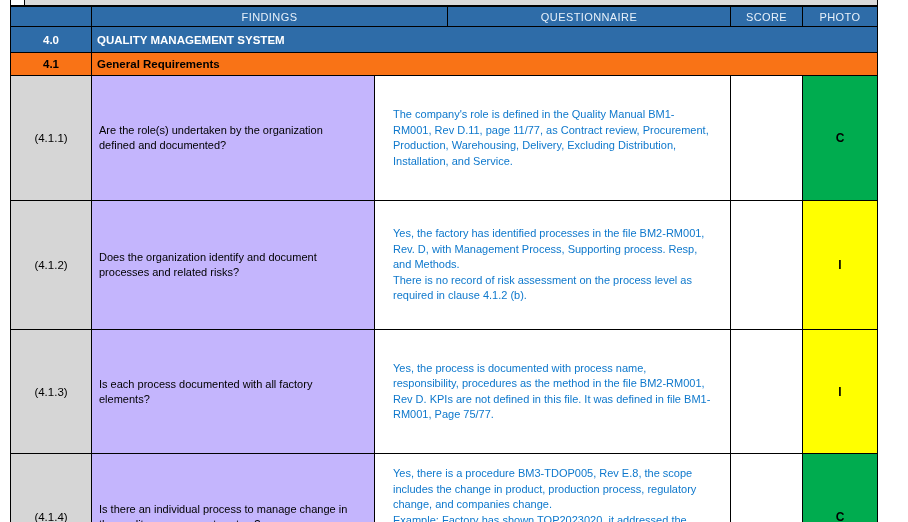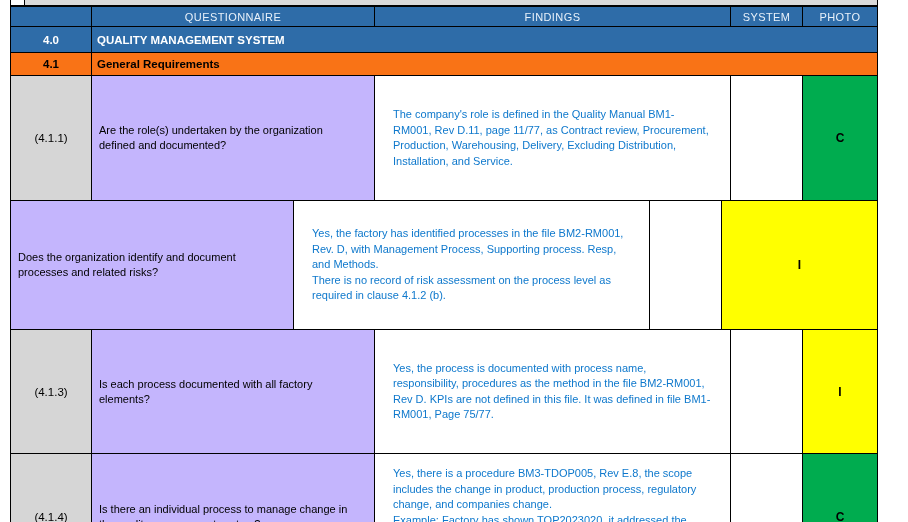--- a/index.html
+++ b/index.html
@@ -83,23 +83,23 @@
 
 <div class="page">
   <div class="tbl">
 
     <div class="strip">
       <div class="white-notch"></div>
     </div>
 
     <div class="row hdr">
       <div class="cell c-id"></div>
+      <div class="cell c-f">FINDINGS</div>
       <div class="cell c-q">QUESTIONNAIRE</div>
-      <div class="cell c-f">FINDINGS</div>
-      <div class="cell c-p">SYSTEM</div>
+      <div class="cell c-p">SCORE</div>
       <div class="cell c-s">PHOTO</div>
     </div>
 
     <div class="row sec-main">
       <div class="cell c-id sec-num">4.0</div>
       <div class="cell sec-title">QUALITY MANAGEMENT SYSTEM</div>
     </div>
 
     <div class="row sec-sub">
       <div class="cell c-id sec-num">4.1</div>
@@ -112,20 +112,21 @@
 defined and documented?</div>
       <div class="cell c-f">The company's role is defined in the Quality Manual BM1-
 RM001, Rev D.11, page 11/77, as Contract review, Procurement,
 Production, Warehousing, Delivery, Excluding Distribution,
 Installation, and Service.</div>
       <div class="cell c-p"></div>
       <div class="cell c-s score-green">C</div>
     </div>
 
     <div class="row data r2">
+      <div class="cell c-id">(4.1.2)</div>
       <div class="cell c-q">Does the organization identify and document
 processes and related risks?</div>
       <div class="cell c-f">Yes, the factory has identified processes in the file BM2-RM001,
 Rev. D, with Management Process, Supporting process. Resp,
 and Methods.
 There is no record of risk assessment on the process level as
 required in clause 4.1.2 (b).</div>
       <div class="cell c-p"></div>
       <div class="cell c-s score-yellow">I</div>
     </div>

